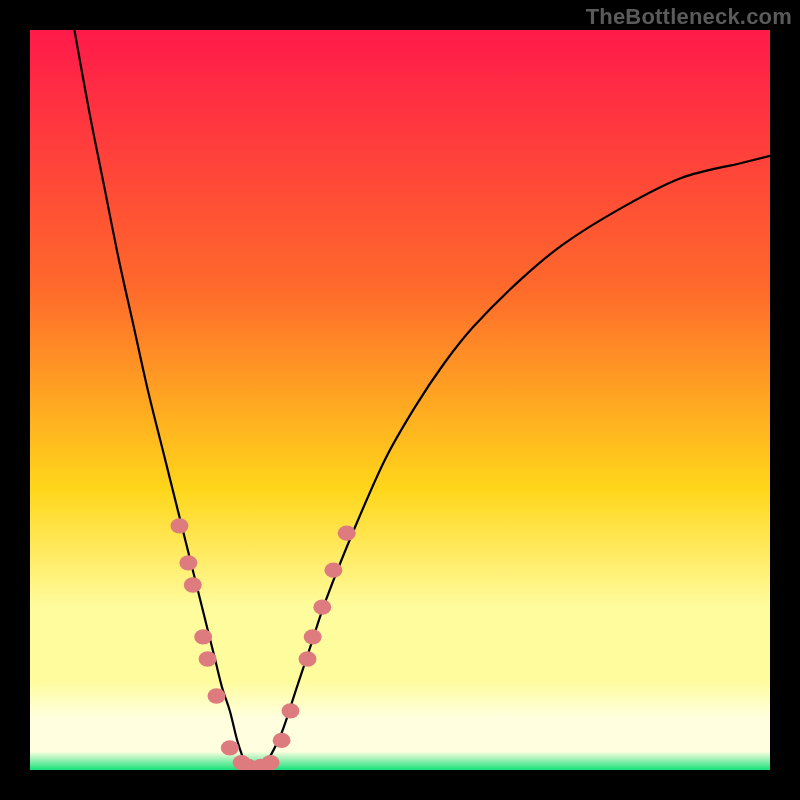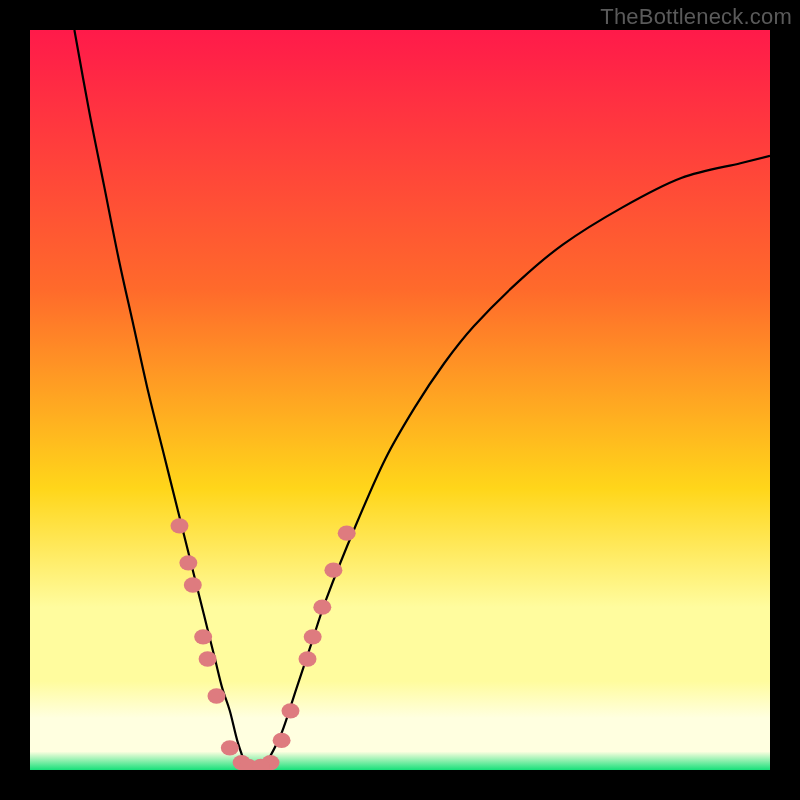--- a/index.html
+++ b/index.html
@@ -27,21 +27,21 @@
   .gradient-bg {
     position: absolute;
     inset: 0;
   }
   .watermark {
     position: absolute;
     top: 4px;
     right: 8px;
     color: #5a5a5a;
     font-size: 22px;
-    font-weight: 400;
+    font-weight: 700;
     letter-spacing: 0.2px;
     user-select: none;
   }
   svg.curve-layer {
     position: absolute;
     inset: 0;
     width: 100%;
     height: 100%;
   }
   .curve {

